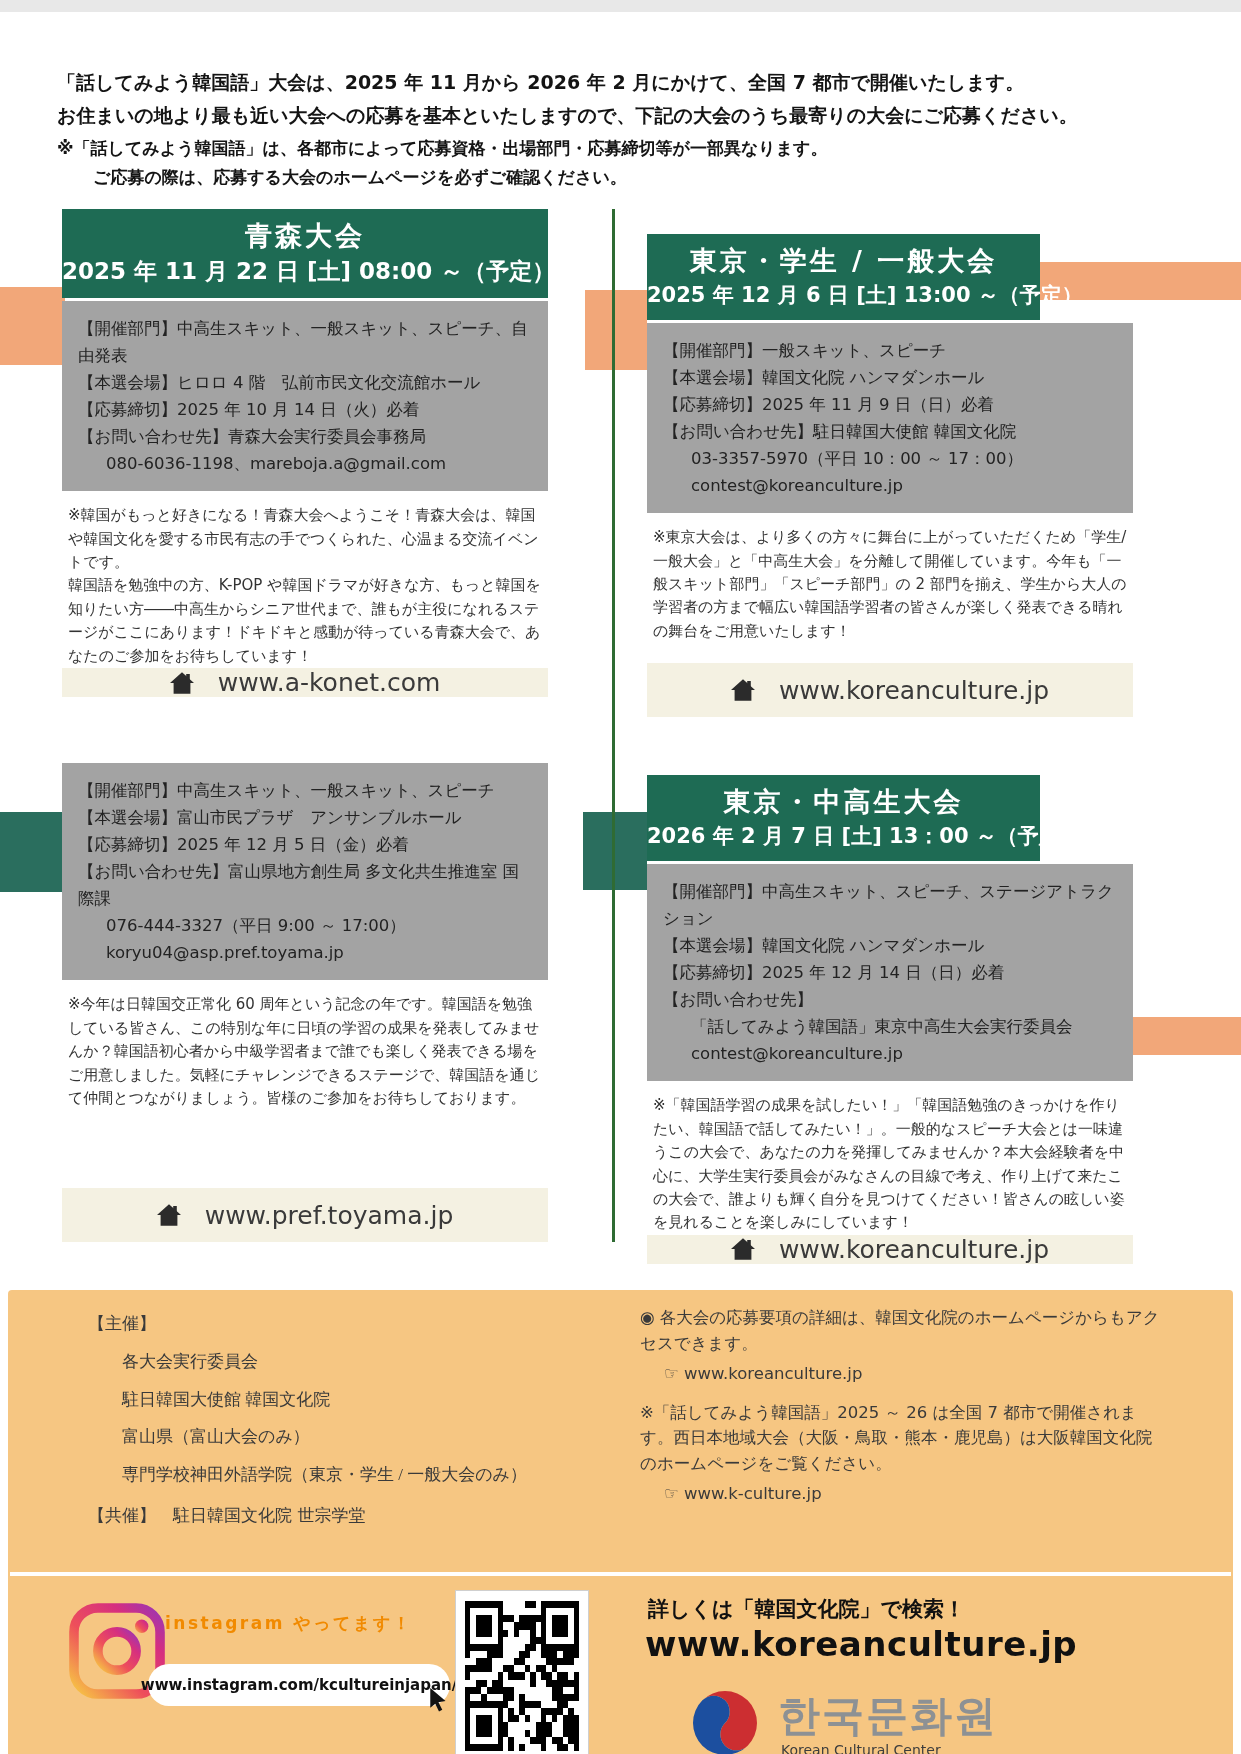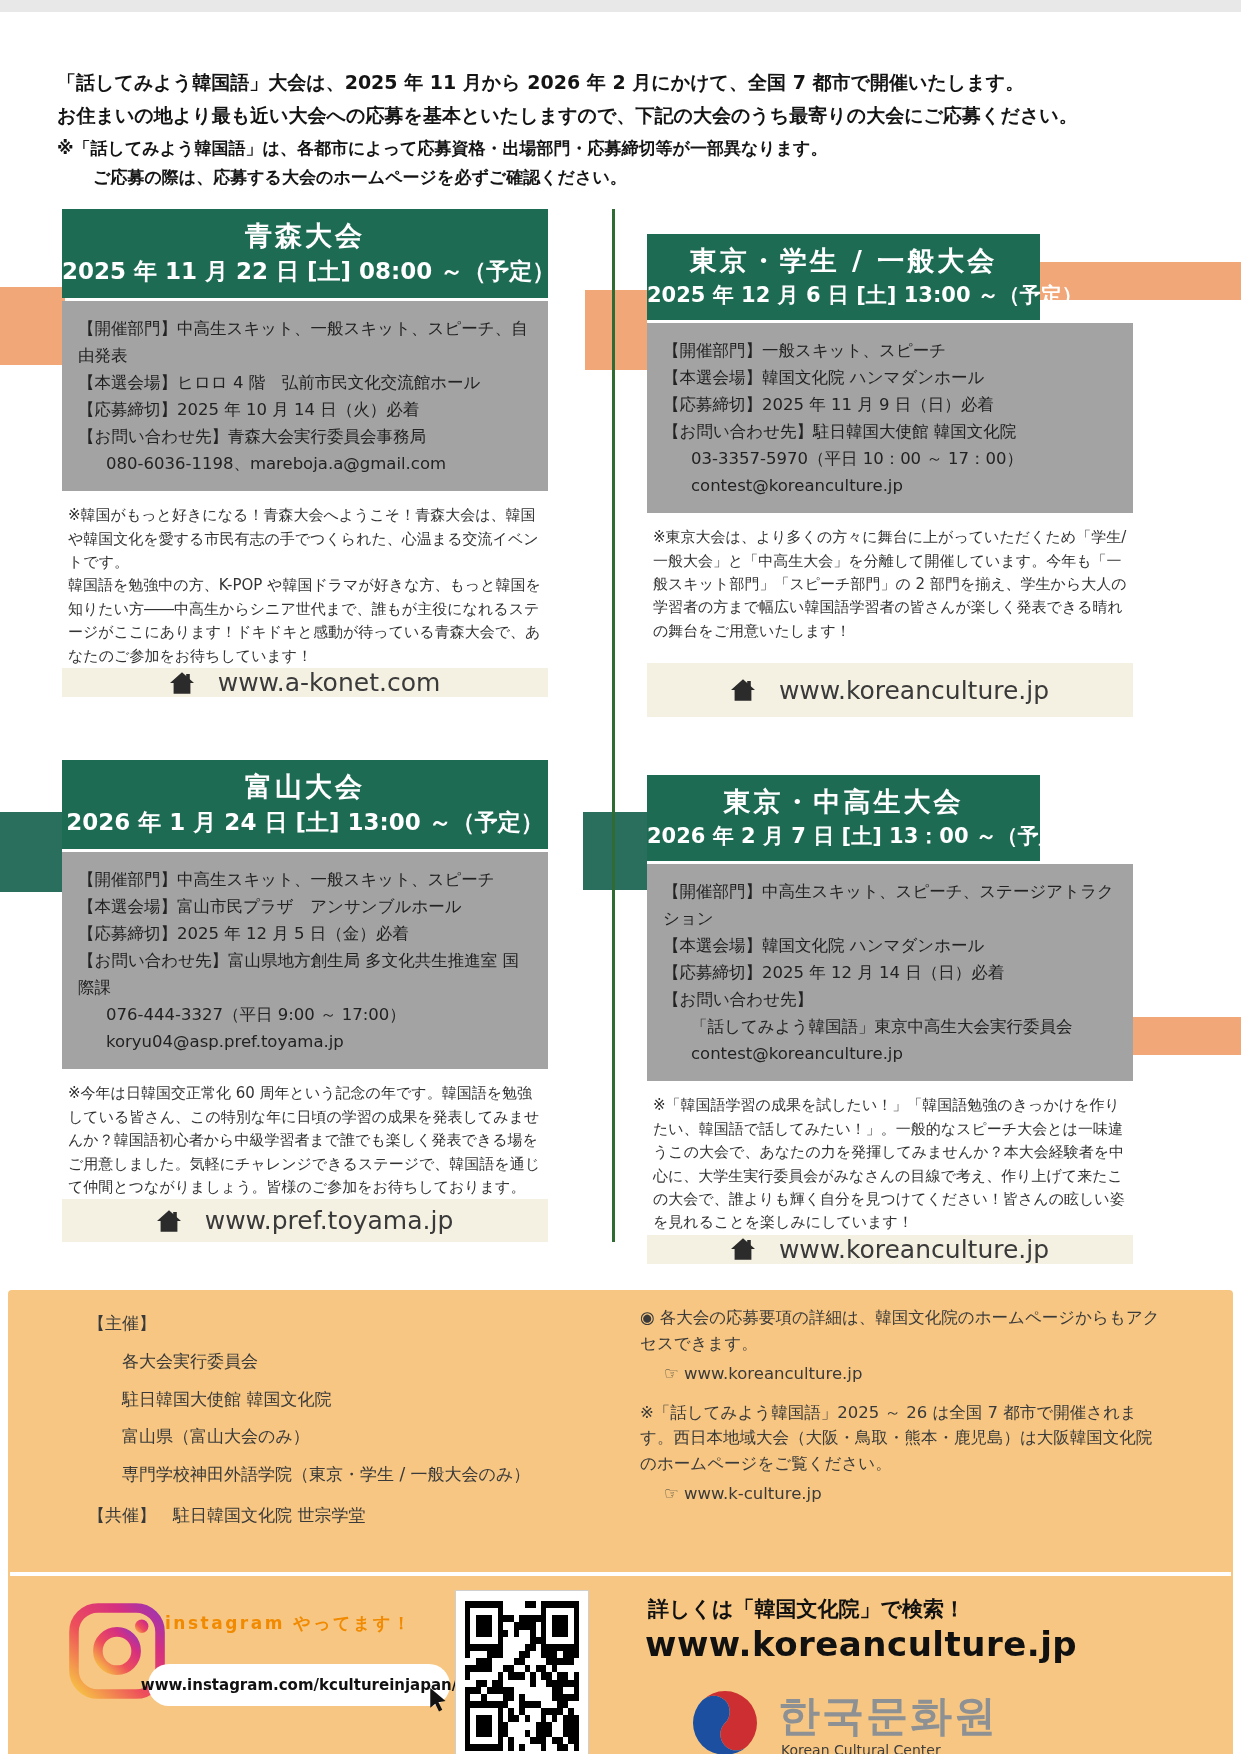--- a/index.html
+++ b/index.html
@@ -40,21 +40,21 @@
   .card-note{padding:13px 4px 0 6px;font-size:15px;line-height:1.56;color:#333;
     white-space:pre-line;}
   .card-url{margin-top:auto;background:#f4f1e2;height:54px;display:flex;align-items:center;
     justify-content:center;gap:24px;font-size:25px;color:#3a3a3a;font-weight:500;}
   .home-icon{display:inline-flex;align-items:center;}
   
   .footer{position:absolute;left:8px;right:8px;top:1278px;bottom:0;background:#f6c682;
     border-radius:4px;z-index:0;}
   .f-left{position:absolute;left:88px;top:1300px;font-size:17px;color:#3a3a3a;
     line-height:1.4;z-index:2;}
-  .f-left .org-item{margin:14px 0 0 34px;}
+  .f-left .org-item{margin:14px 0 0 34px;font-family:Liberation Serif, serif;}
   .f-left .co{margin-top:17px;}
   .f-right{position:absolute;left:640px;top:1293px;width:528px;font-size:16.5px;
     color:#3a3a3a;line-height:1.55;z-index:2;}
   .f-link{margin:5px 0 13px 24px;}
   .f-note2{margin-top:2px;}
   .f-divider{position:absolute;left:10px;right:10px;top:1560px;height:4px;background:#ffffff;z-index:2;}
   .ig-logo{position:absolute;left:66px;top:1588px;z-index:2;}
   .ig-text{position:absolute;left:165px;top:1600px;font-size:17px;font-weight:700;
     color:#f18a00;letter-spacing:2.5px;z-index:2;white-space:nowrap;}
   .ig-pill{position:absolute;left:148px;top:1652px;width:302px;height:42px;background:#ffffff;
@@ -140,24 +140,20 @@
         <svg viewBox="0 0 20 18" width="24" height="22">
             <path d="M10 0 L20 9 H17 V18 H3 V9 H0 Z" fill="#2b2b2b"></path>
             <rect x="13.5" y="1.5" width="3" height="5" fill="#2b2b2b"></rect>
           </svg>
       </span>
       <span>www.koreanculture.jp</span>
     </div>
   </div>
 
   <div class="card card-3">
-    <div class="card-header">
-      <div class="card-title">富山大会</div>
-      <div class="card-date">2026 年 1 月 24 日 [土] 13:00 ～（予定）</div>
-    </div>
     <div class="card-info">
       <div>【開催部門】中高生スキット、一般スキット、スピーチ</div>
       <div>【本選会場】富山市民プラザ　アンサンブルホール</div>
       <div>【応募締切】2025 年 12 月 5 日（金）必着</div>
       <div>【お問い合わせ先】富山県地方創生局 多文化共生推進室 国際課</div>
       <div class="indent">076-444-3327（平日 9:00 ～ 17:00）</div>
       <div class="indent">koryu04@asp.pref.toyama.jp</div>
     </div>
     <div class="card-note">※今年は日韓国交正常化 60 周年という記念の年です。韓国語を勉強している皆さん、この特別な年に日頃の学習の成果を発表してみませんか？韓国語初心者から中級学習者まで誰でも楽しく発表できる場をご用意しました。気軽にチャレンジできるステージで、韓国語を通じて仲間とつながりましょう。皆様のご参加をお待ちしております。</div>
     <div class="card-url">

